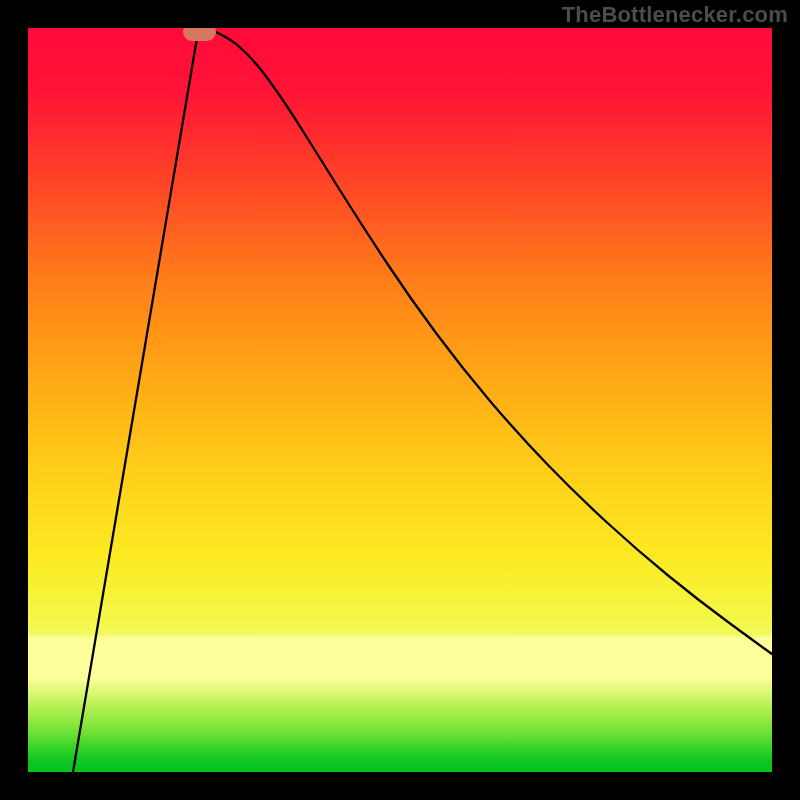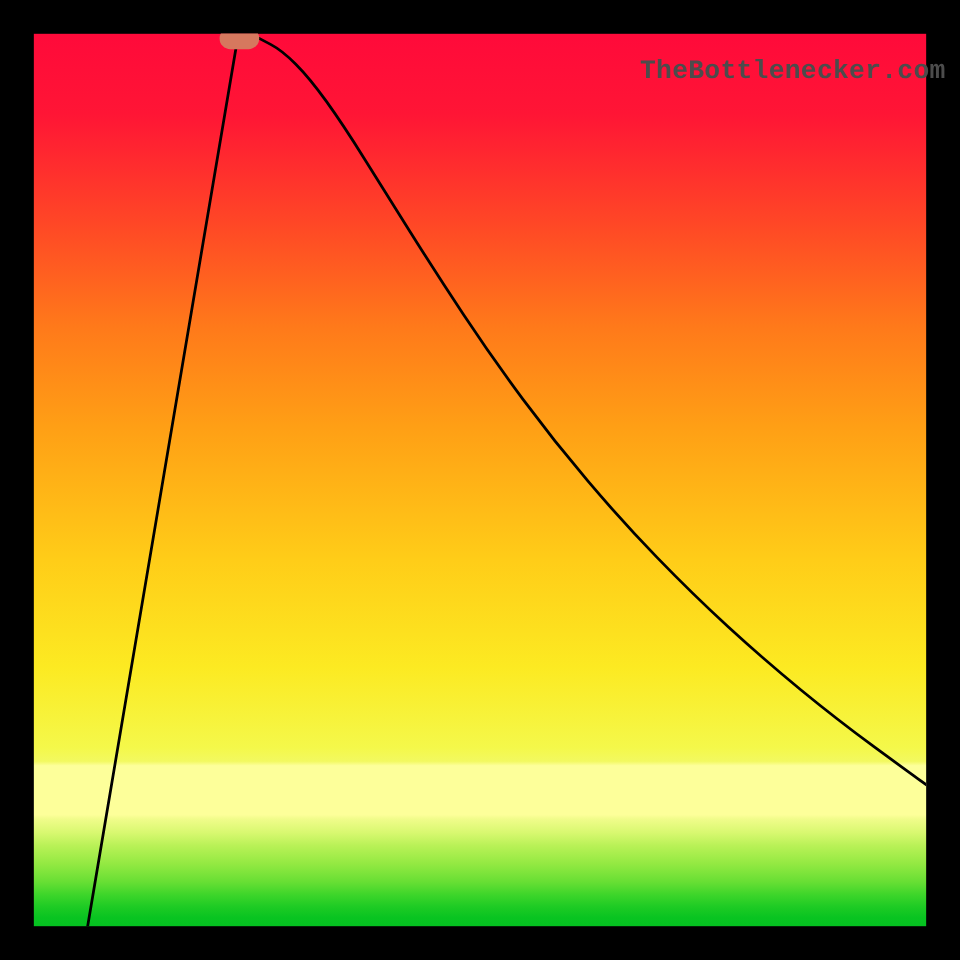--- a/index.html
+++ b/index.html
@@ -59,26 +59,25 @@
   }
   .marker {
     position: absolute;
     background: #d6785e;
     border-radius: 9px;
   }
   .attribution {
     position: absolute;
     top: 2px;
     right: 12px;
-    font-family: Liberation Mono, monospace;
+    font-family: Liberation Sans, sans-serif;
     font-size: 22px;
     font-weight: 600;
     color: #4c4c4c;
     letter-spacing: 0.2px;
-    margin-top: 45px;
   }
 </style>
 </head>
 <body>
 
 <div class="frame">
   <div class="plot">
     <div class="gradient"></div>
     <svg class="curve-svg" viewBox="0 0 744 744" preserveAspectRatio="none">
       <path stroke="#000" stroke-width="2.3" fill="none" stroke-linejoin="round" stroke-linecap="round" d="M 45 744 L 170 4 L 188 4 Q 188 4 197.5 9 Q 207 14 218.5 25.5 Q 230 37 244 56.5 Q 258 76 275.5 104 Q 293 132 314 165.5 Q 335 199 358.5 234.5 Q 382 270 408 305 Q 434 340 462 373 Q 490 406 519.5 436.5 Q 549 467 579 494.5 Q 609 522 639.5 547 Q 670 572 700 594 Q 730 616 737 621 T 744 626"></path>

